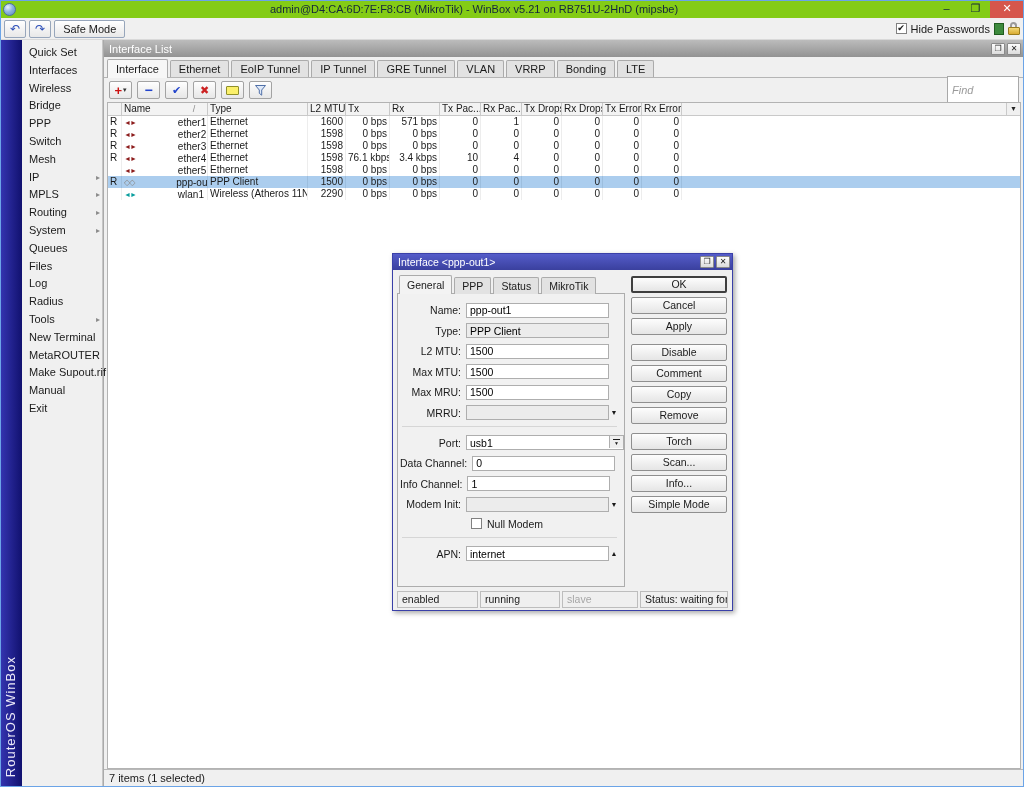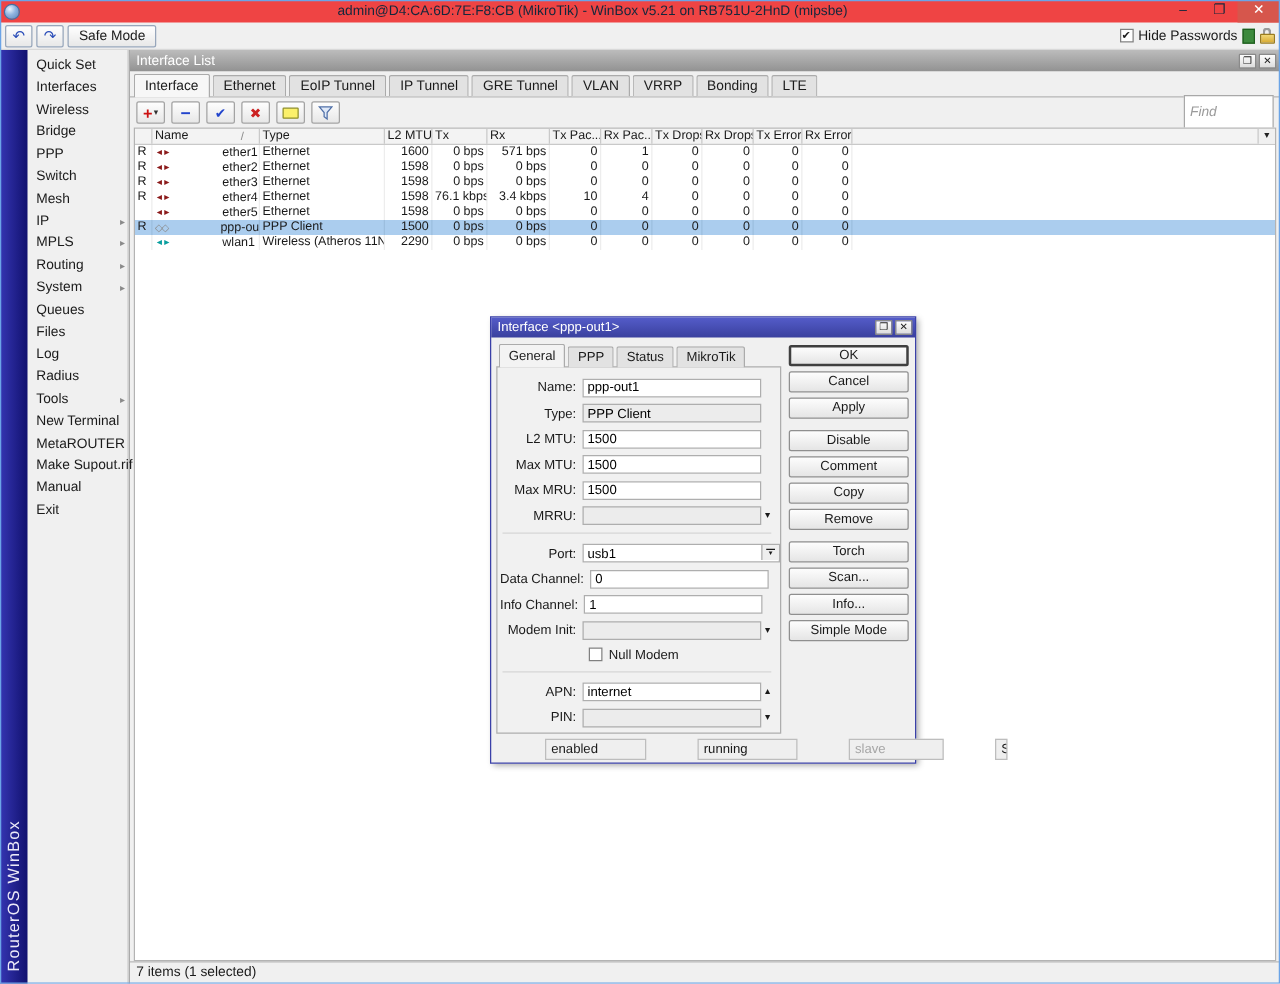--- a/index.html
+++ b/index.html
@@ -1,20 +1,20 @@
 <!DOCTYPE html>
 <html><head>
 <meta charset="utf-8">
 <style>
   *{margin:0;padding:0;box-sizing:border-box;}
   html,body{width:1024px;height:787px;}
   body{font-family:"Liberation Sans",sans-serif;font-size:11px;color:#1a1a1a;background:#f0f0f0;position:relative;overflow:hidden;}
 
   
-  .titlebar{position:absolute;top:0;left:0;width:1024px;height:18px;background:#ef4444;display:flex;align-items:center;z-index:50;}
+  .titlebar{position:absolute;top:0;left:0;width:1024px;height:18px;background:#84cc16;display:flex;align-items:center;z-index:50;}
   .app-icon{width:13px;height:13px;border-radius:50%;margin-left:3px;background:radial-gradient(circle at 35% 30%,#eaf3fc,#8fb4e0 45%,#5b86ba);border:1px solid #4a6f9e;}
   .title-text{flex:1;text-align:center;color:#14273c;font-size:11px;white-space:nowrap;overflow:hidden;}
   .win-controls{display:flex;height:18px;}
   .wc-btn{width:29px;height:18px;text-align:center;line-height:17px;color:#14273c;font-size:11px;cursor:default;}
   .wc-close{background:#d6564c;color:#fff;width:34px;}
 
   
   .main-toolbar{position:absolute;top:18px;left:0;width:1024px;height:22px;background:#f0f0f0;border-bottom:1px solid #d9d9d9;display:flex;align-items:center;padding:0 4px;gap:3px;}
   .bevel-btn{height:18px;border:1px solid #97a6bb;border-radius:2px;background:linear-gradient(#ffffff,#e8e8e8);display:flex;align-items:center;justify-content:center;padding:0 5px;font-size:12px;color:#2a4db8;}
   .safe-mode{color:#1a1a1a;font-size:11px;padding:0 8px;}
@@ -104,21 +104,21 @@
   .port-btn .bar{width:7px;height:1px;background:#1a1a1a;margin-bottom:1px;}
   .port-btn .tri{font-size:5px;line-height:4px;color:#1a1a1a;}
   .fsep{height:1px;background:#d6d6d6;margin:5px 2px 8px 2px;}
   .nm-row{display:flex;align-items:center;margin:2px 0 6px 71px;height:14px;}
   .nm-row .lbl{margin-left:5px;font-size:10.5px;}
   .dlg-right{flex:1;display:flex;flex-direction:column;padding:2px 0 0 6px;}
   .dbtn{height:17px;border:1px solid #8f8f8f;border-radius:2px;background:linear-gradient(#fdfdfd,#e5e5e5);font-size:10.5px;text-align:center;line-height:15px;margin-bottom:4px;cursor:default;}
   .dbtn.default{border:2px solid #3f3f3f;line-height:13px;text-align:center;}
   .dgap{height:5px;}
   .dlg-footer{flex:0 0 17px;display:flex;margin:2px 4px 3px 4px;gap:2px;font-size:10.5px;}
-  .fcell{border:1px solid #bdbdbd;background:#efefef;padding:0 4px;line-height:15px;overflow:hidden;white-space:nowrap;margin-left:39px;}
+  .fcell{border:1px solid #bdbdbd;background:#efefef;padding:0 4px;line-height:15px;overflow:hidden;white-space:nowrap;}
   .fc1{flex:0 0 81px;}
   .fc2{flex:0 0 80px;}
   .fc3{flex:0 0 76px;color:#a6a6a6;}
   .fc4{flex:1;}
 
   .app-frame{position:absolute;inset:0;border:1px solid #6ba4e7;pointer-events:none;z-index:60;}
 </style>
 </head>
 <body>
 
@@ -526,25 +526,20 @@
           <span class="chk"></span>
           <span class="lbl">Null Modem</span>
         </div>
 
         <div class="fsep"></div>
 
         <div class="frow">
           <div class="flabel">APN:</div>
           <input class="finput" value="internet" style="">
           <div class="farrow">▲</div>
-        </div>
-        <div class="frow">
-          <div class="flabel">PIN:</div>
-          <input class="finput ro" value="" style="">
-          <div class="farrow">▼</div>
         </div>
       </div>
     </div>
 
     <div class="dlg-right">
       <div class="dbtn default">OK</div>
       <div class="dbtn">Cancel</div>
       <div class="dbtn">Apply</div>
       <div class="dgap"></div>
       <div class="dbtn">Disable</div>

